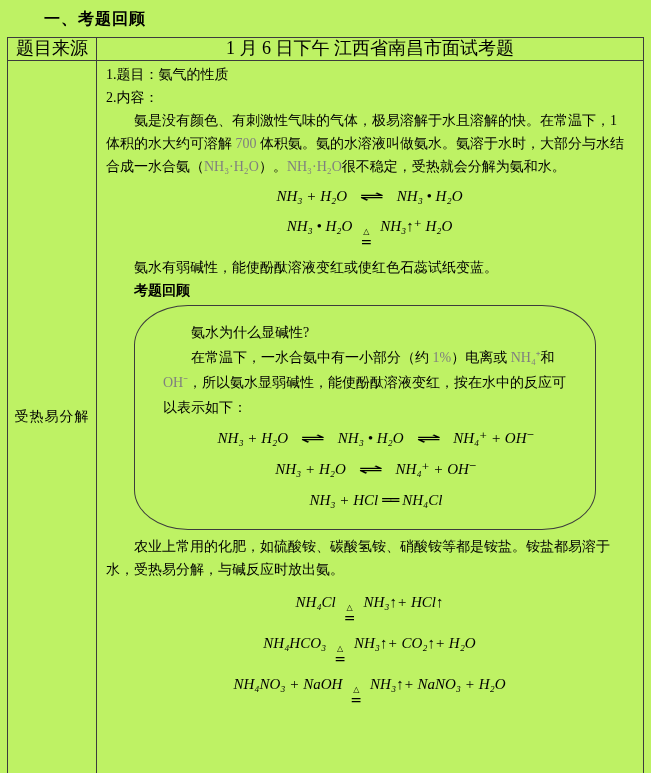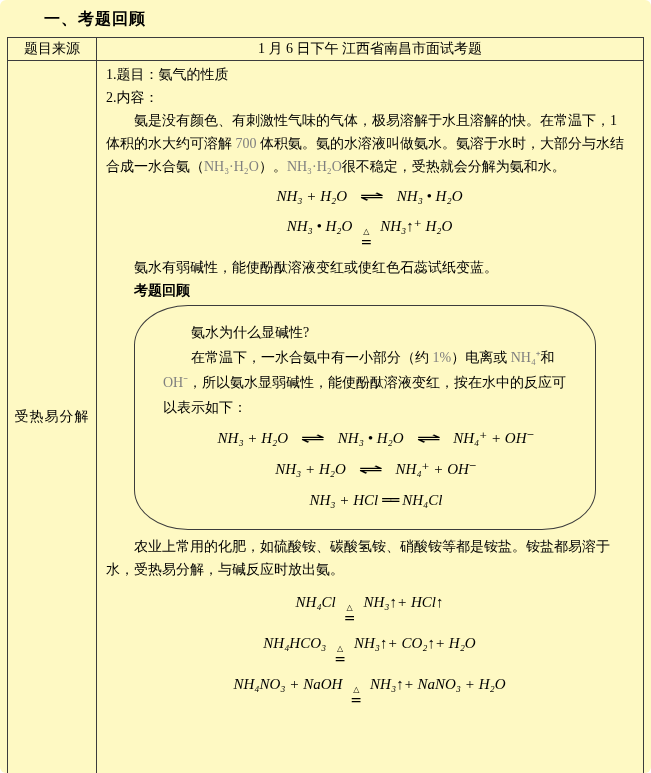--- a/index.html
+++ b/index.html
@@ -1,27 +1,27 @@
 <!DOCTYPE html>
 <html><head>
 <meta charset="utf-8">
 <style>
   html,body{margin:0;padding:0;background:#ffffff;}
   .page{
-    width:651px;height:773px;background:#fef9c3;color:#000;
+    width:651px;height:773px;background:#bef264;color:#000;
     font-family:"Liberation Serif","DejaVu Serif",serif;
-    position:relative;overflow:hidden;box-sizing:border-box;border-radius:6px;
+    position:relative;overflow:hidden;box-sizing:border-box;
   }
   .doc-title{
     font-family:"Liberation Sans","DejaVu Sans",sans-serif;
     font-weight:bold;font-size:16px;
     padding:9px 0 7px 44px;letter-spacing:1px;
   }
   .tbl{margin:0 7px;border:1px solid #3c3c3c;}
-  .hrow{display:flex;border-bottom:1px solid #3c3c3c;height:22px;line-height:21px;font-size:14px;}
+  .hrow{display:flex;border-bottom:1px solid #3c3c3c;height:22px;line-height:21px;font-size:18px;}
   .hcell-label{width:88px;border-right:1px solid #3c3c3c;text-align:center;}
   .hcell-value{flex:1;text-align:center;}
   .brow{display:flex;height:712px;}
   .bcell-label{width:88px;border-right:1px solid #3c3c3c;display:flex;align-items:center;justify-content:center;font-size:14px;letter-spacing:1px;}
   .bcell-content{flex:1;padding:2px 10px 0 9px;font-size:14px;line-height:23px;}
   p{margin:0;}
   .indent{text-indent:2em;}
   .chem{font-family:Liberation Serif, serif;}
   .gray{color:#7f7f7f;}
   .bold-label{font-weight:bold;text-indent:2em;}

